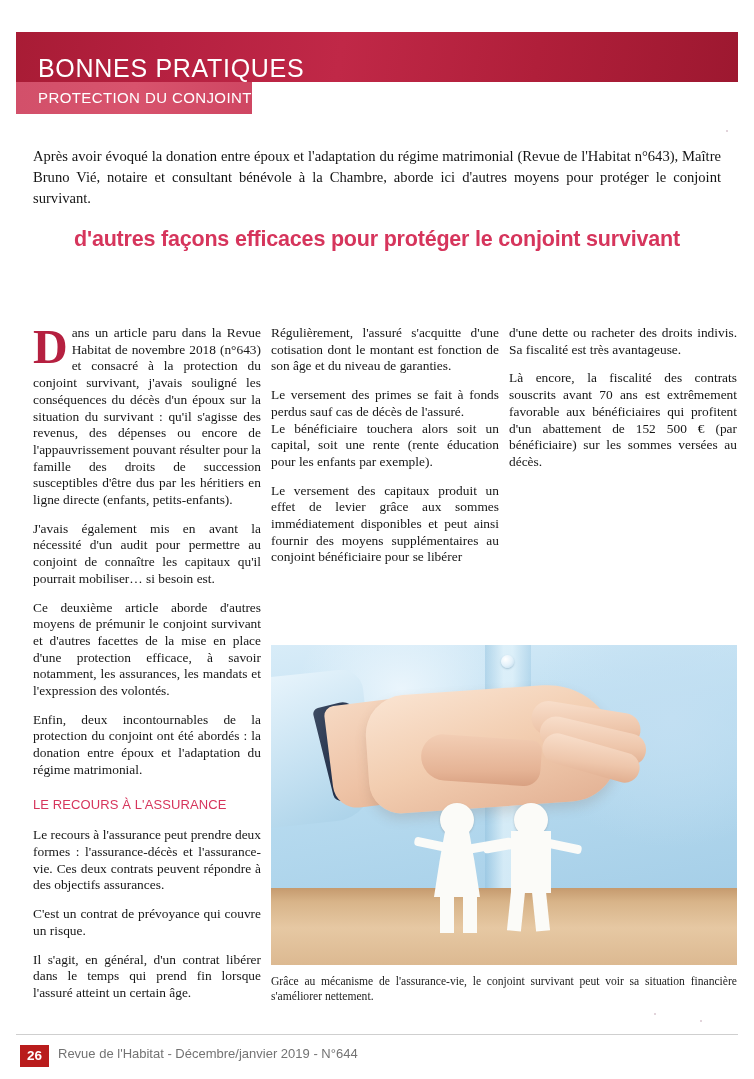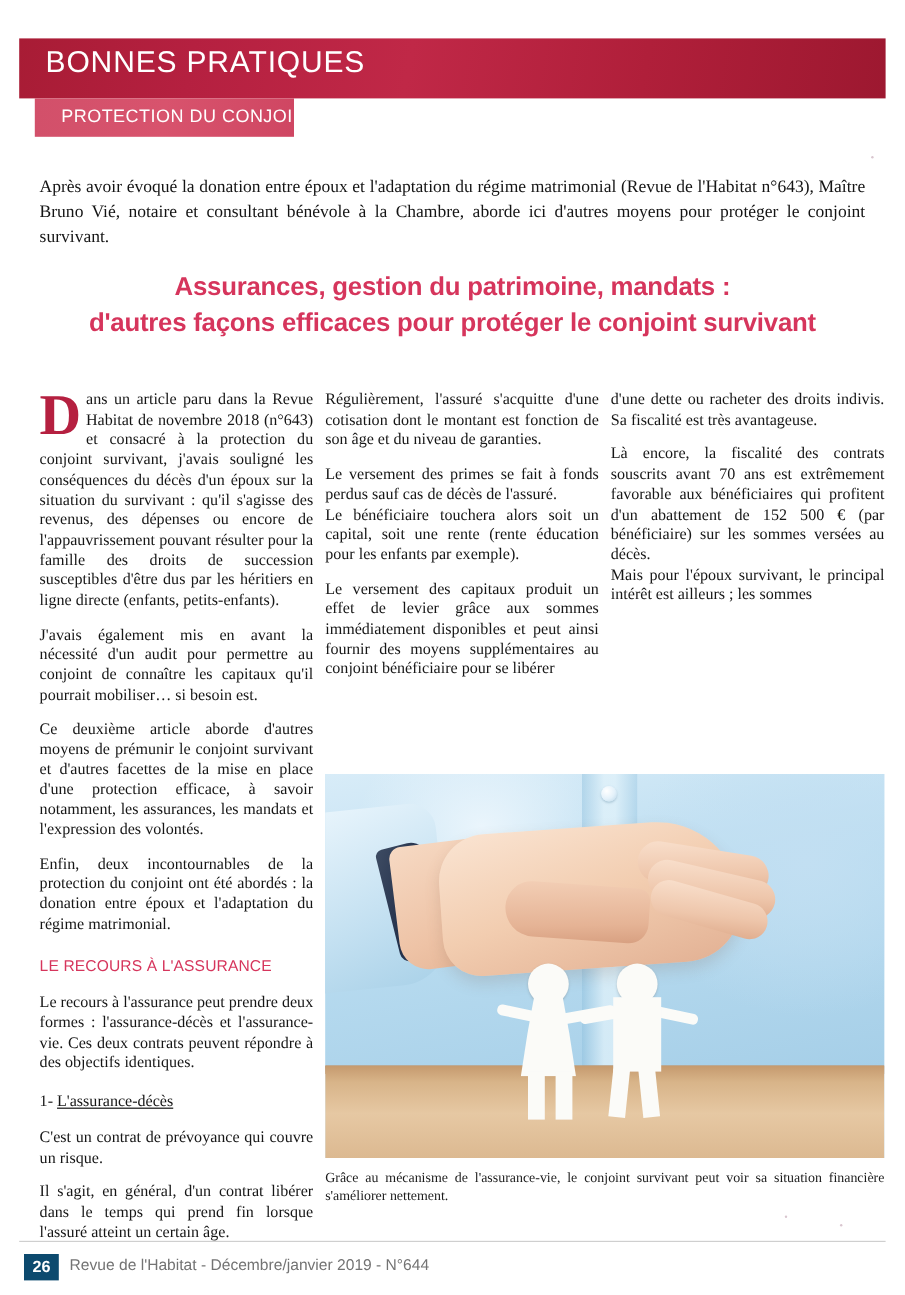--- a/index.html
+++ b/index.html
@@ -28,33 +28,33 @@
     position: absolute;
     left: 16px;
     top: 0;
     width: 722px;
     height: 50px;
     background: linear-gradient(100deg, #a81c35 0%, #b52040 20%, #c02847 45%, #b01f3a 72%, #9d1830 100%);
   }
   .header-band-title {
     position: absolute;
     left: 22px;
-    top: 6px;
+    top: 22px;
     font-family: "Liberation Sans", sans-serif;
     font-size: 25px;
     letter-spacing: 0.7px;
     color: #ffffff;
     font-weight: 400;
     white-space: nowrap;
   }
   .header-sub {
     position: absolute;
-    left: 29px;
+    left: 16px;
     top: 50px;
-    width: 216px;
+    width: 236px;
     height: 32px;
     background: linear-gradient(95deg, #d2506a 0%, #d8536d 50%, #cf4662 100%);
   }
   .header-sub-title {
     position: absolute;
     left: 22px;
     top: 7px;
     font-family: "Liberation Sans", sans-serif;
     font-size: 15px;
     letter-spacing: 0.4px;
@@ -242,21 +242,21 @@
   }
 
   
   .footer-rule {
     position: absolute; left: 16px; top: 1034px; width: 722px; height: 1px;
     background: #cfcfcf;
   }
   .footer-pagebox {
     position: absolute; left: 20px; top: 1045px;
     width: 29px; height: 22px;
-    background: #0c4a6e;
+    background: #b91c1c;
     color: #ffffff;
     font-family: "Liberation Sans", sans-serif;
     font-size: 13.5px;
     font-weight: bold;
     text-align: center;
     line-height: 22px;
   }
   .footer-text {
     position: absolute; left: 58px; top: 1046px;
     font-family: "Liberation Sans", sans-serif;
@@ -278,47 +278,44 @@
     <div class="header-band-title">BONNES PRATIQUES</div>
   </div>
   <div class="header-sub">
     <div class="header-sub-title">PROTECTION DU CONJOINT</div>
   </div>
 </div>
 
 <div class="intro">Après avoir évoqué la donation entre époux et l'adaptation du régime matrimonial (Revue de l'Habitat n°643), Maître Bruno Vié, notaire et consultant bénévole à la Chambre, aborde ici d'autres moyens pour protéger le conjoint survivant.</div>
 
 <div class="headline">
-  <div>Assurances, gestion du patrimoine, mandats :</div>
   <div>d'autres façons efficaces pour protéger le conjoint survivant</div>
 </div>
 
 <div class="col col1">
   <p><span class="dropcap">D</span><span>ans un article paru dans la Revue Habitat de novembre 2018 (n°643) et consacré à la protection du conjoint survivant, j'avais souligné les conséquences du décès d'un époux sur la situation du survivant : qu'il s'agisse des revenus, des dépenses ou encore de l'appauvrissement pouvant résulter pour la famille des droits de succession susceptibles d'être dus par les héritiers en ligne directe (enfants, petits-enfants).</span></p>
   <p>J'avais également mis en avant la nécessité d'un audit pour permettre au conjoint de connaître les capitaux qu'il pourrait mobiliser… si besoin est.</p>
   <p>Ce deuxième article aborde d'autres moyens de prémunir le conjoint survivant et d'autres facettes de la mise en place d'une protection efficace, à savoir notamment, les assurances, les mandats et l'expression des volontés.</p>
   <p>Enfin, deux incontournables de la protection du conjoint ont été abordés : la donation entre époux et l'adaptation du régime matrimonial.</p>
   <div class="section-head">LE RECOURS À L'ASSURANCE</div>
-  <p>Le recours à l'assurance peut prendre deux formes : l'assurance-décès et l'assurance-vie. Ces deux contrats peuvent répondre à des objectifs identiques.</p>
-  <div class="sub-head"><span>1- </span><span class="u">L'assurance-décès</span></div>
+  <p>Le recours à l'assurance peut prendre deux formes : l'assurance-décès et l'assurance-vie. Ces deux contrats peuvent répondre à des objectifs assurances.</p>
   <p>C'est un contrat de prévoyance qui couvre un risque.</p>
   <p>Il s'agit, en général, d'un contrat libérer dans le temps qui prend fin lorsque l'assuré atteint un certain âge.</p>
 </div>
 
 <div class="col col2">
   <p>Régulièrement, l'assuré s'acquitte d'une cotisation dont le montant est fonction de son âge et du niveau de garanties.</p>
   <p class="tight">Le versement des primes se fait à fonds perdus sauf cas de décès de l'assuré.</p>
   <p>Le bénéficiaire touchera alors soit un capital, soit une rente (rente éducation pour les enfants par exemple).</p>
   <p>Le versement des capitaux produit un effet de levier grâce aux sommes immédiatement disponibles et peut ainsi fournir des moyens supplémentaires au conjoint bénéficiaire pour se libérer</p>
 </div>
 
 <div class="col col3">
   <p>d'une dette ou racheter des droits indivis. Sa fiscalité est très avantageuse.</p>
   <p class="tight">Là encore, la fiscalité des contrats souscrits avant 70 ans est extrêmement favorable aux bénéficiaires qui profitent d'un abattement de 152 500 € (par bénéficiaire) sur les sommes versées au décès.</p>
-  <p>Mais pour l'époux survivant, le principal intérêt est ailleurs ; les sommes</p>
 </div>
 
 <div class="photo">
   <div class="ph-shirt"></div>
   <div class="ph-placket"></div>
   <div class="ph-button ph-btn1"></div>
   <div class="ph-button ph-btn2"></div>
 
   <div class="ph-sleeve"></div>
   <div class="ph-cuff"></div>

